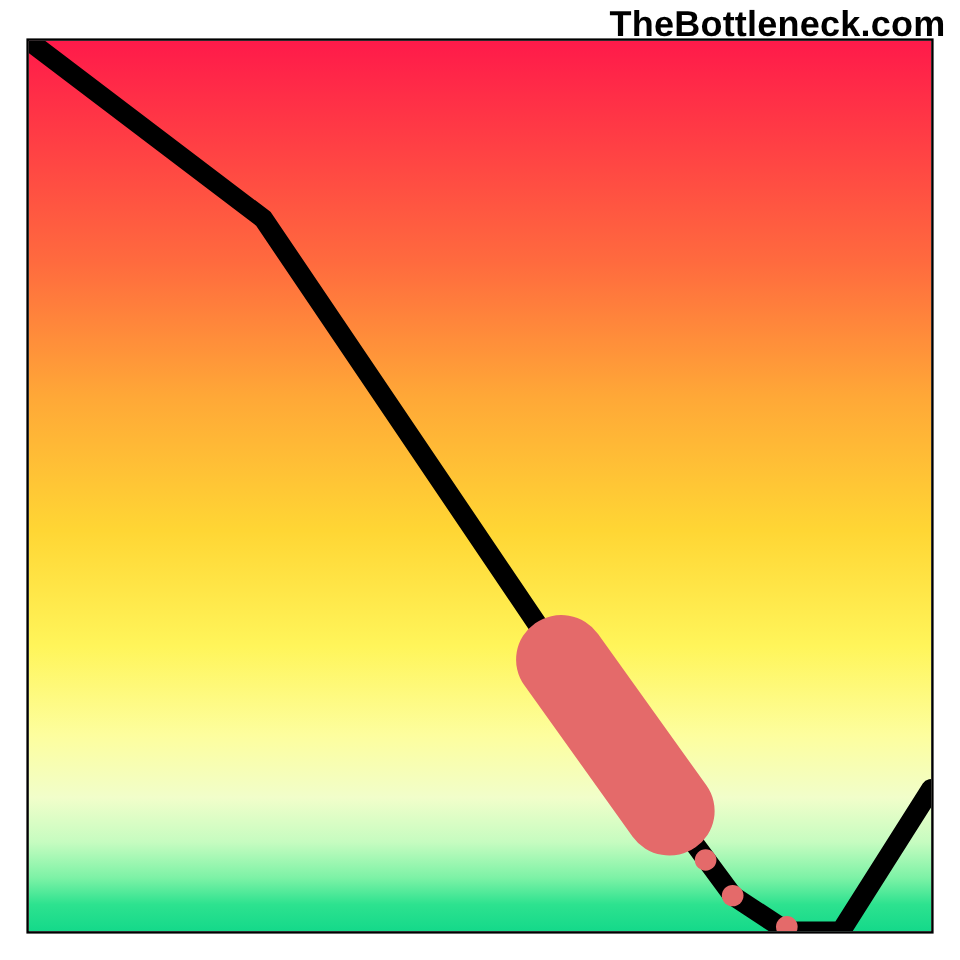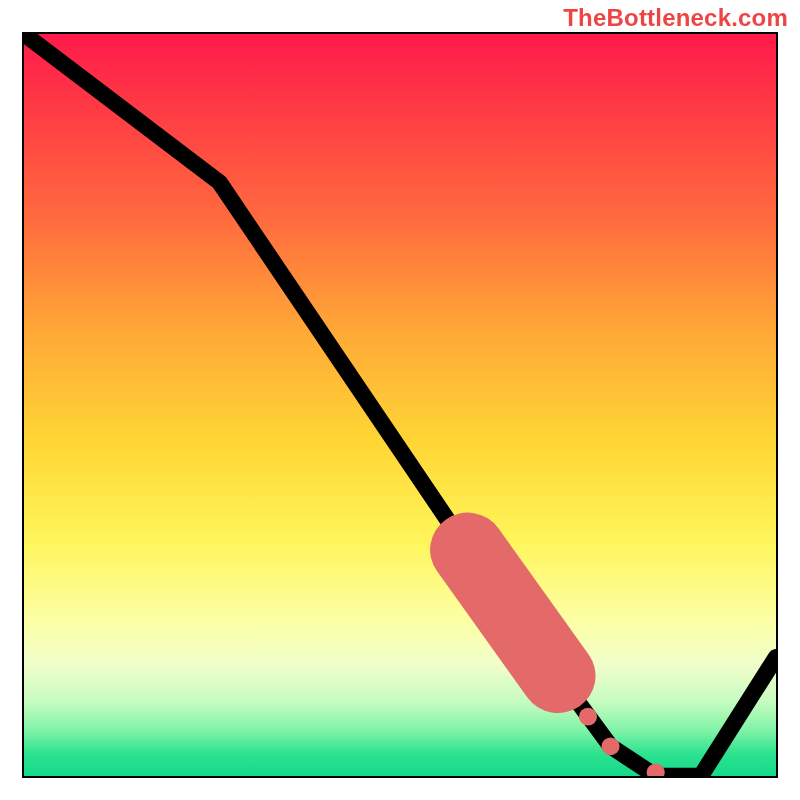--- a/index.html
+++ b/index.html
@@ -13,23 +13,23 @@
   }
   .stage {
     position: relative;
     width: 800px;
     height: 800px;
   }
   .watermark {
     position: absolute;
     top: 4px;
     right: 12px;
-    font-size: 24px;
+    font-size: 30px;
     font-weight: 600;
-    color: #ef4444;
+    color: #000000;
     letter-spacing: 0.2px;
     z-index: 10;
     margin-left: 40px;
   }
   
   .plot-box {
     position: absolute;
     left: 22px;
     top: 32px;
     width: 756px;

